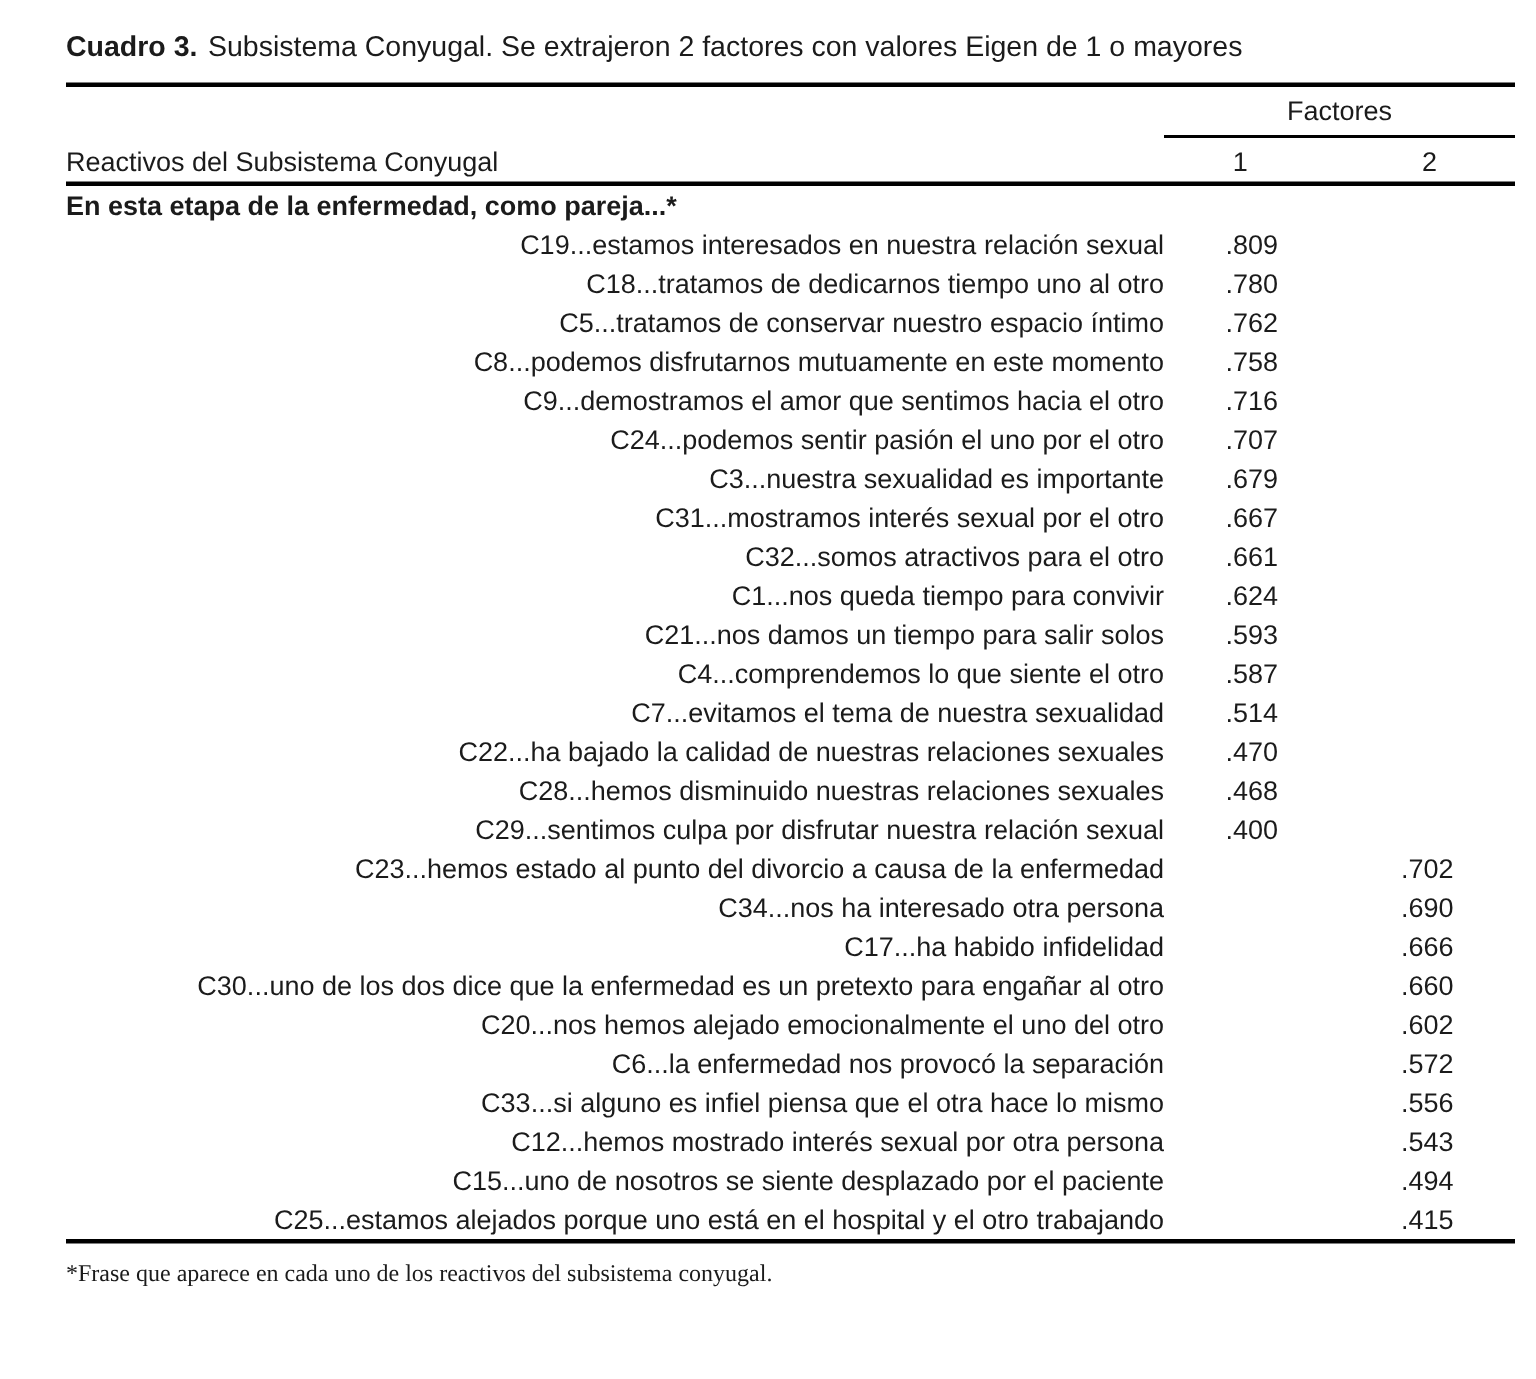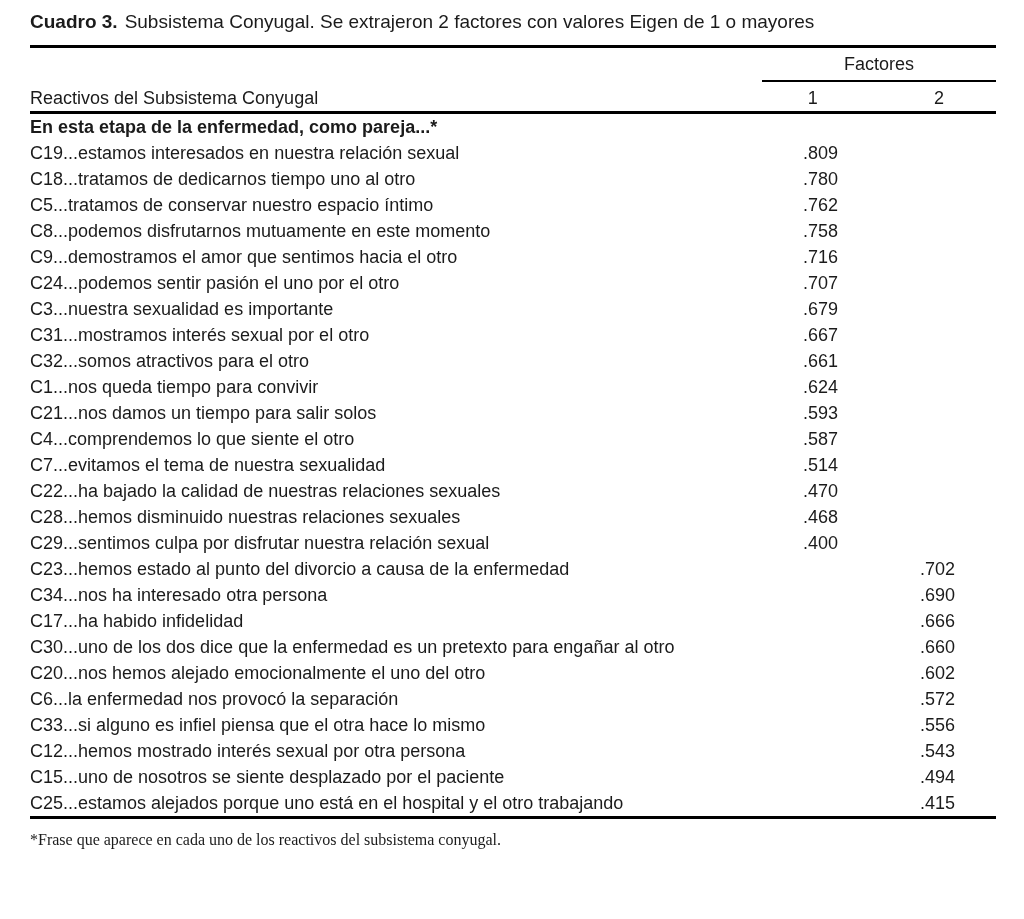--- a/index.html
+++ b/index.html
@@ -7,22 +7,22 @@
     width: 1024px;
     height: 919px;
     background: #ffffff;
     font-family: "Liberation Sans", sans-serif;
     color: #1b1b1b;
     overflow: hidden;
   }
   .page {
     position: relative;
     width: 966px;
-    margin-left: 30px;
-    padding-top: 10px;
+    margin-left: 44px;
+    padding-top: 20px;
   }
   .title {
     font-size: 19px;
     line-height: 24px;
     height: 24px;
     margin-bottom: 11px;
     white-space: nowrap;
   }
   .title-prefix { font-weight: bold; margin-right: 7px; }
   .rule { background: #000; width: 100%; }
@@ -65,21 +65,21 @@
     line-height: 26px;
     height: 26px;
     white-space: nowrap;
   }
   .trow {
     display: flex;
     height: 26px;
     line-height: 26px;
     font-size: 18px;
   }
-  .trow .cell-label { width: 732px; white-space: nowrap; overflow: hidden; }
+  .trow .cell-label { width: 732px; white-space: nowrap; overflow: hidden; text-align: right; }
   .trow .cell-f1, .trow .cell-f2 { width: 117px; text-align: center; }
   .footnote {
     margin-top: 11px;
     font-size: 16px;
     line-height: 20px;
     white-space: nowrap;
     font-family: Liberation Serif, serif;
   }
 </style>
 </head>

